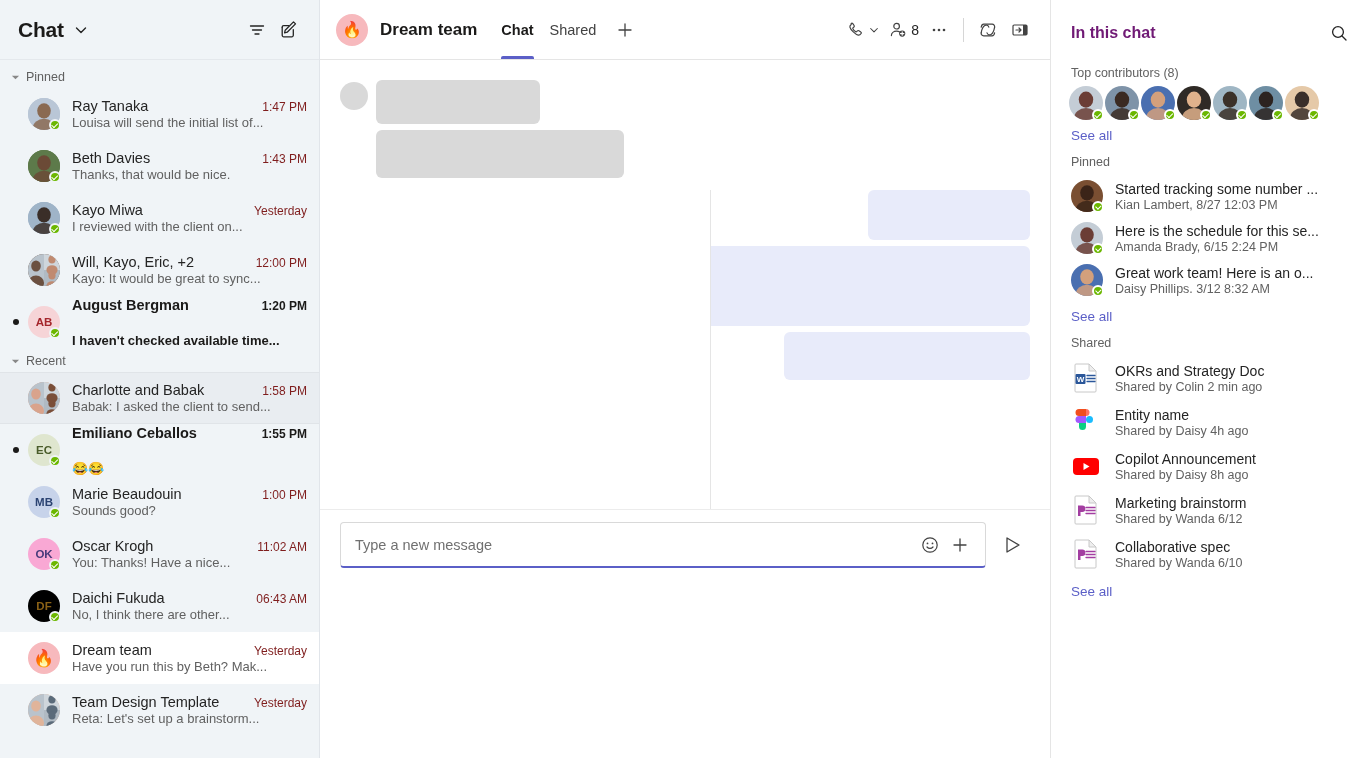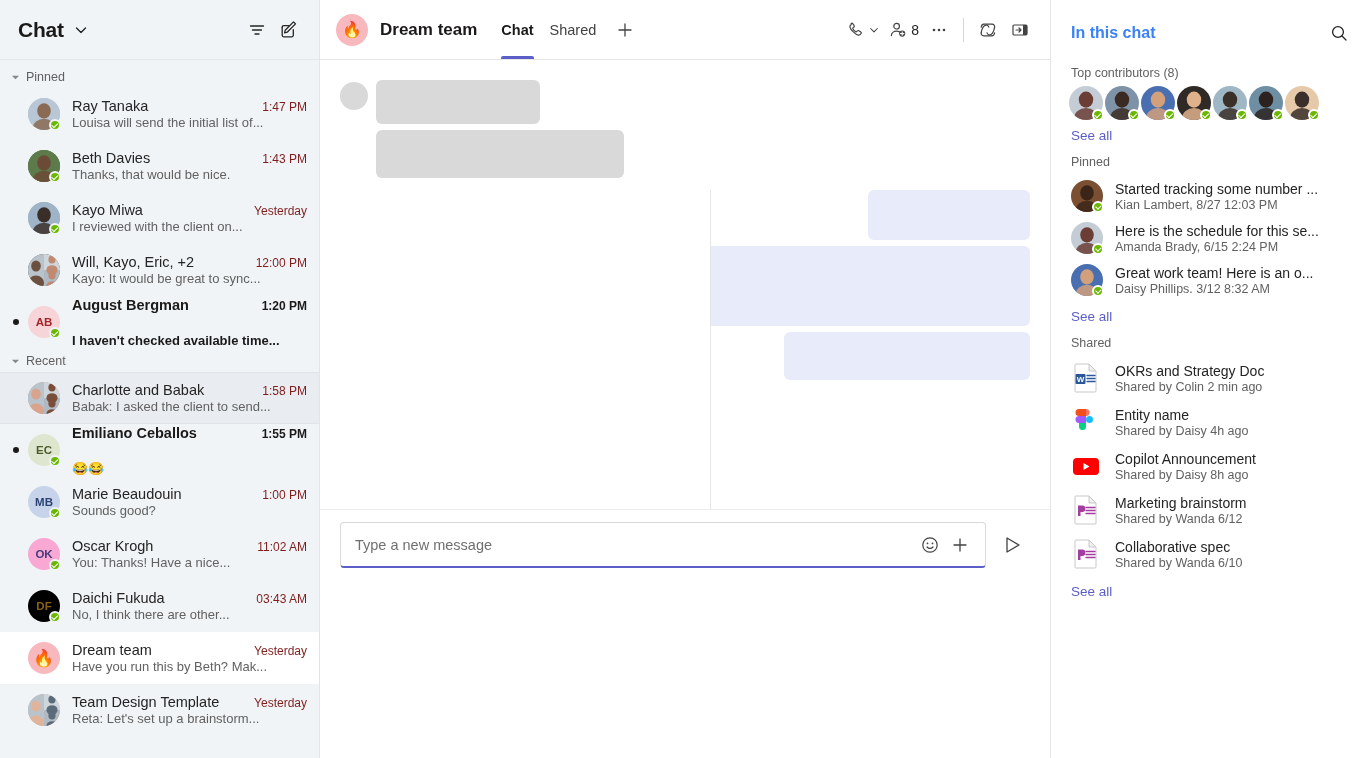--- a/index.html
+++ b/index.html
@@ -204,21 +204,21 @@
     width: 320px; height: 758px;
     background: #ffffff;
     border-left: 1px solid #e5e5e5;
     display: flex; flex-direction: column;
     overflow: hidden;
   }
   .rp-header {
     display: flex; align-items: center;
     padding: 18px 16px 10px 20px;
   }
-  .rp-title { font-size: 16px; font-weight: bold; color: #3b82f6; flex: 1; }
+  .rp-title { font-size: 16px; font-weight: bold; color: #701a75; flex: 1; }
   .rp-search {
     width: 30px; height: 30px; display: flex; align-items: center;
     justify-content: center; cursor: pointer; color: #242424; border-radius: 4px;
   }
   .rp-section-label {
     font-size: 12.5px; color: #616161;
     padding: 8px 20px 6px 20px;
   }
   .contributors {
     display: flex; padding: 0 18px; gap: 2px;
@@ -490,21 +490,21 @@
         <div class="chat-row">
           <div class="row-avatar-wrap">
             <div class="row-avatar" style="background:#000000">
               <span style="color:#8a6116">DF</span>
             </div>
             <span class="presence"></span>
           </div>
           <div class="row-text">
             <div class="row-line1">
               <span class="row-name">Daichi Fukuda</span>
-              <span class="row-time">03:43 AM</span>
+              <span class="row-time">06:43 AM</span>
             </div>
             <div class="row-preview">No, I think there are other...</div>
           </div>
         </div>
         <div class="chat-row selected">
           <div class="row-avatar-wrap">
             <div class="row-avatar" style="background:#f7b9bd">
               <span style="font-size:17px">🔥</span>
             </div>
           </div>

